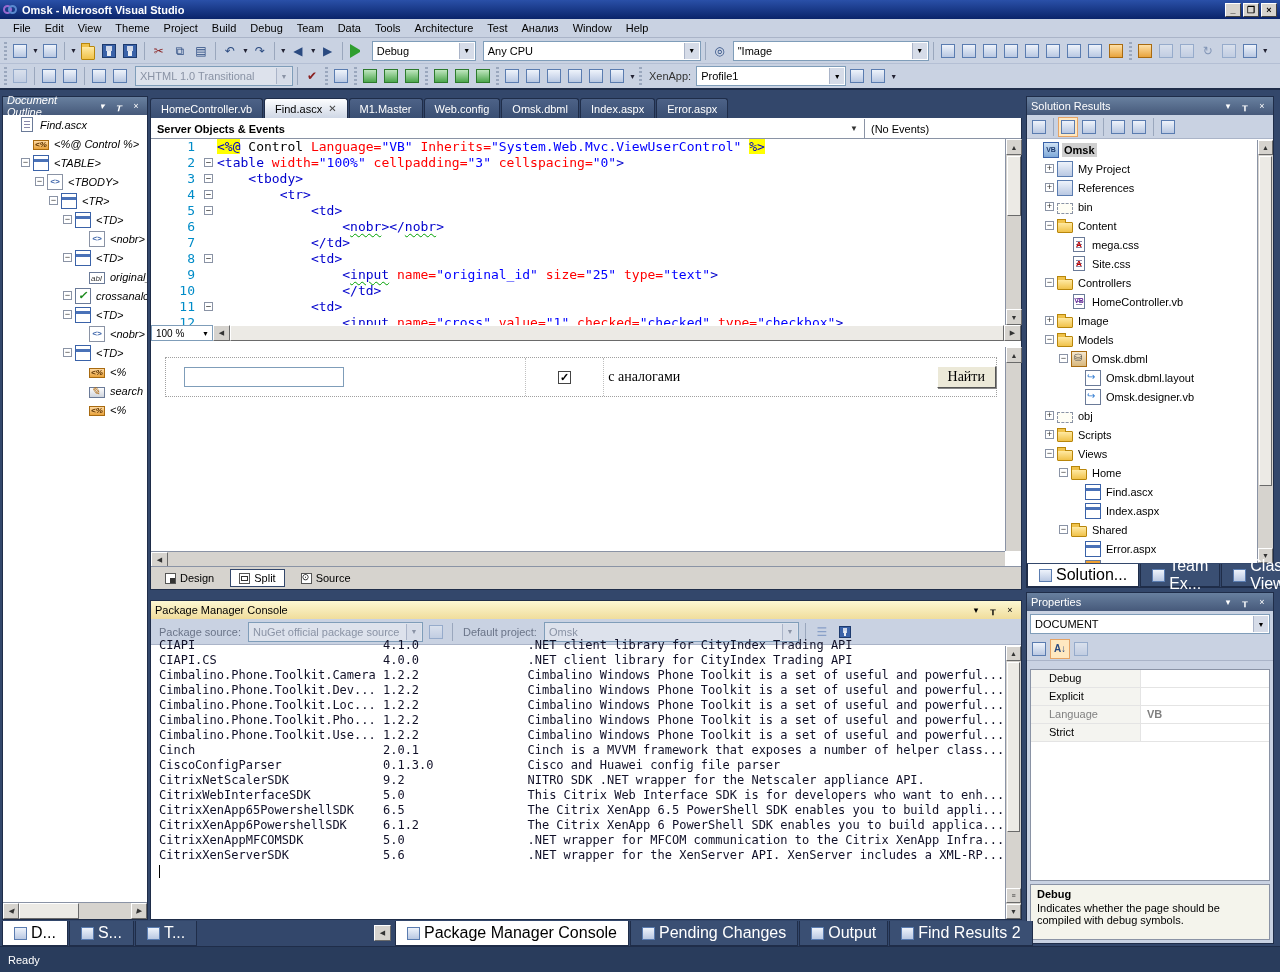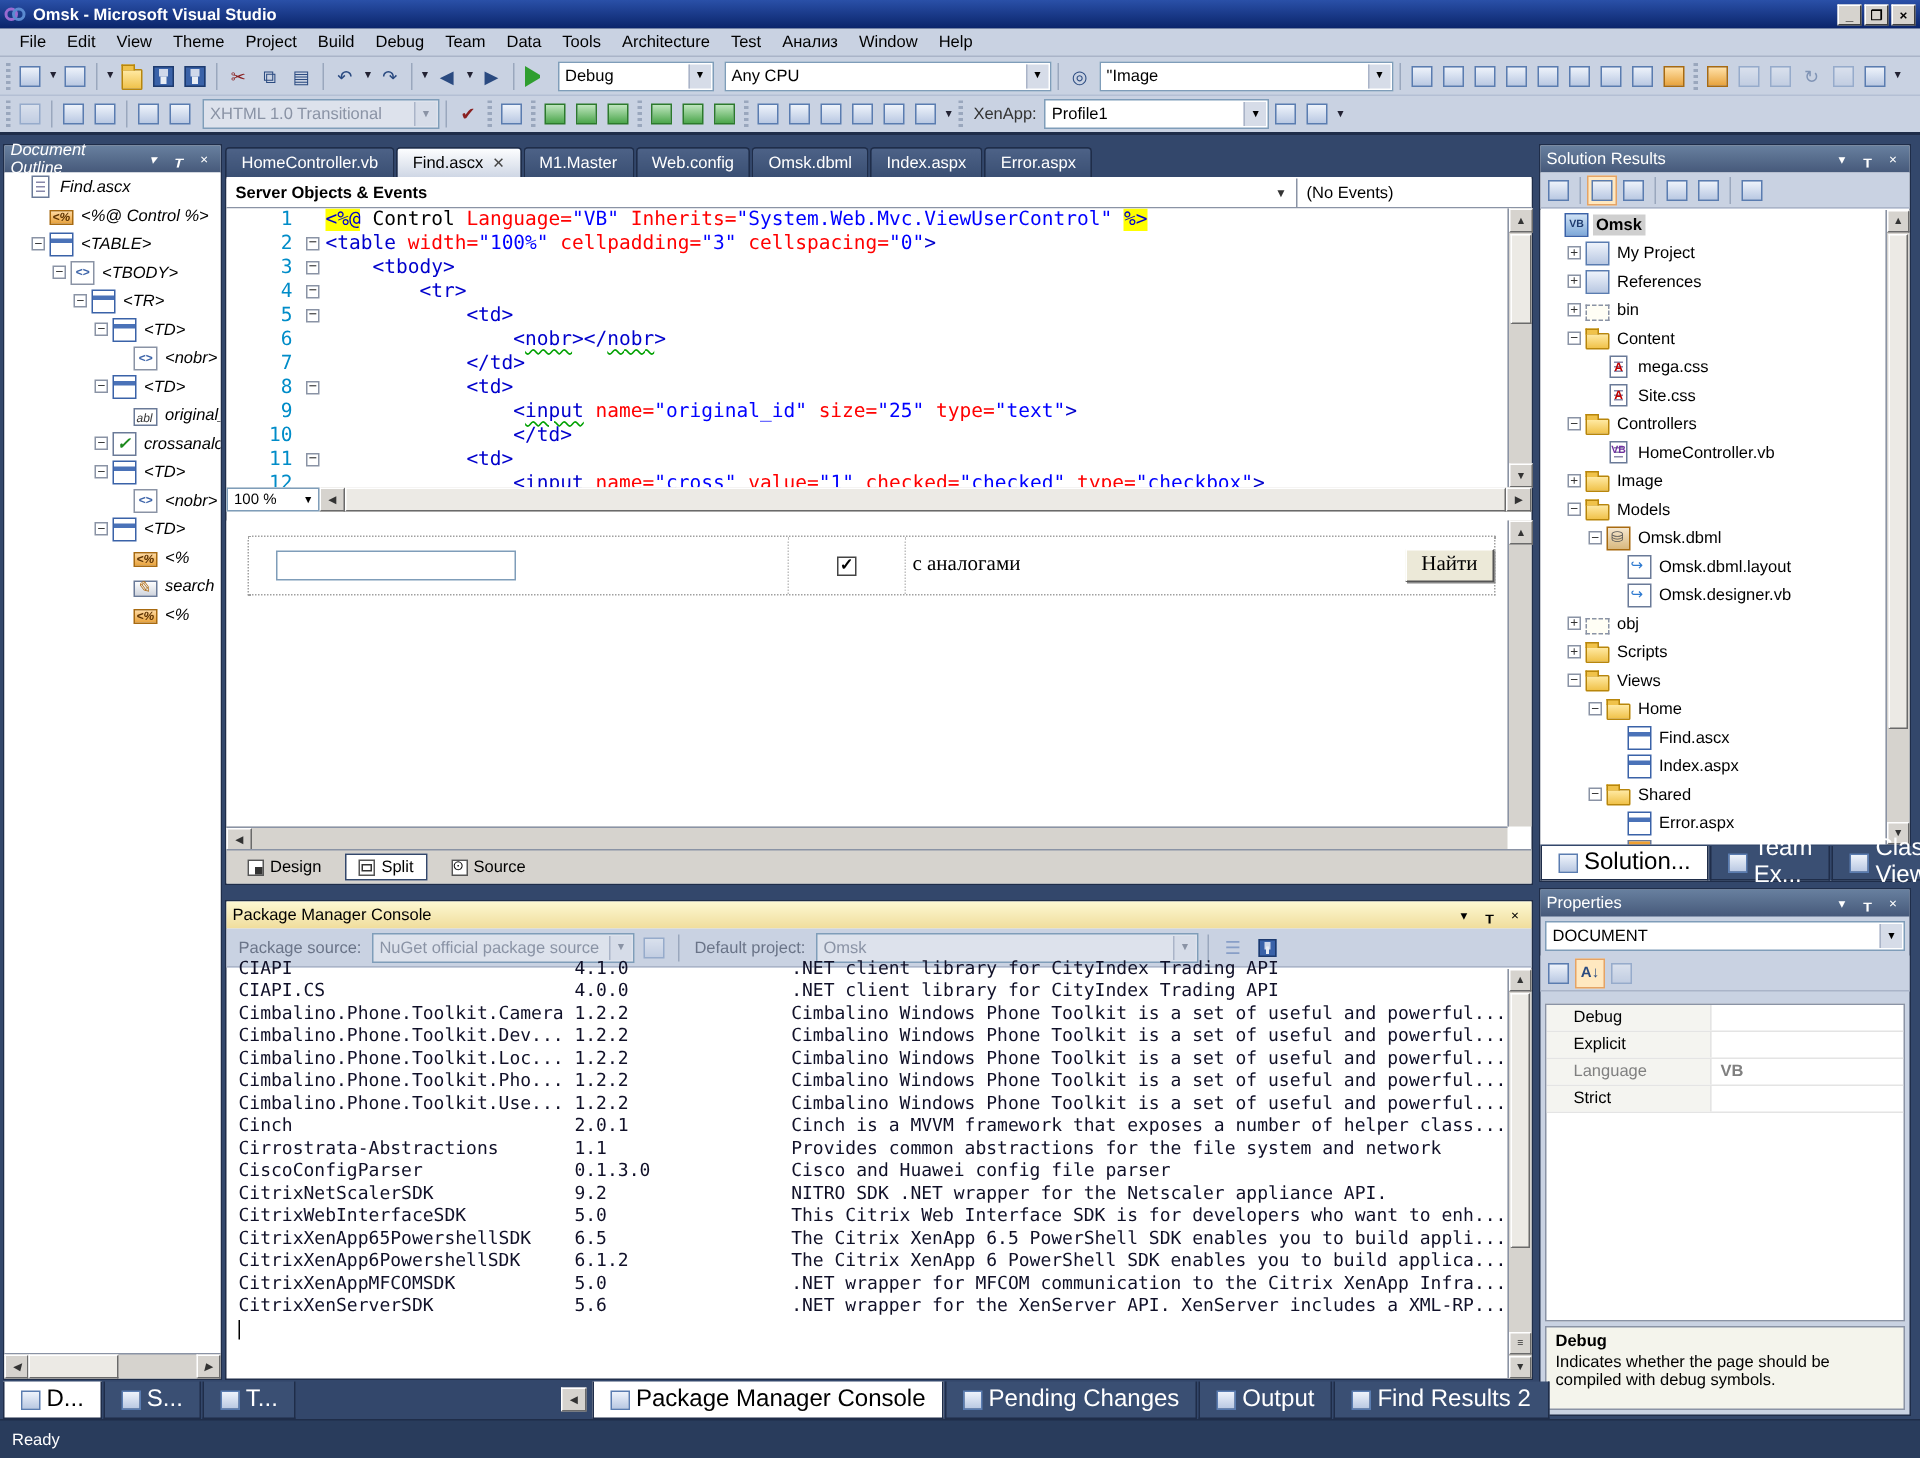--- a/index.html
+++ b/index.html
@@ -683,21 +683,20 @@
     </div>
     <div id="consolebody" style="margin-top: -8px;">
         <div class="conline">CIAPI                          4.1.0               .NET client library for CityIndex Trading API</div>
         <div class="conline">CIAPI.CS                       4.0.0               .NET client library for CityIndex Trading API</div>
         <div class="conline">Cimbalino.Phone.Toolkit.Camera 1.2.2               Cimbalino Windows Phone Toolkit is a set of useful and powerful...</div>
         <div class="conline">Cimbalino.Phone.Toolkit.Dev... 1.2.2               Cimbalino Windows Phone Toolkit is a set of useful and powerful...</div>
         <div class="conline">Cimbalino.Phone.Toolkit.Loc... 1.2.2               Cimbalino Windows Phone Toolkit is a set of useful and powerful...</div>
         <div class="conline">Cimbalino.Phone.Toolkit.Pho... 1.2.2               Cimbalino Windows Phone Toolkit is a set of useful and powerful...</div>
         <div class="conline">Cimbalino.Phone.Toolkit.Use... 1.2.2               Cimbalino Windows Phone Toolkit is a set of useful and powerful...</div>
         <div class="conline">Cinch                          2.0.1               Cinch is a MVVM framework that exposes a number of helper class...</div>
-        <div class="conline">Cirrostrata-Abstractions       1.1                 Provides common abstractions for the file system and network</div>
         <div class="conline">CiscoConfigParser              0.1.3.0             Cisco and Huawei config file parser</div>
         <div class="conline">CitrixNetScalerSDK             9.2                 NITRO SDK .NET wrapper for the Netscaler appliance API.</div>
         <div class="conline">CitrixWebInterfaceSDK          5.0                 This Citrix Web Interface SDK is for developers who want to enh...</div>
         <div class="conline">CitrixXenApp65PowershellSDK    6.5                 The Citrix XenApp 6.5 PowerShell SDK enables you to build appli...</div>
         <div class="conline">CitrixXenApp6PowershellSDK     6.1.2               The Citrix XenApp 6 PowerShell SDK enables you to build applica...</div>
         <div class="conline">CitrixXenAppMFCOMSDK           5.0                 .NET wrapper for MFCOM communication to the Citrix XenApp Infra...</div>
         <div class="conline">CitrixXenServerSDK             5.6                 .NET wrapper for the XenServer API. XenServer includes a XML-RP...</div>
         <div class="caret"></div>
       </div>
     <div class="sb-v" style="right:0; top:45px; bottom:0; width:16px;">

